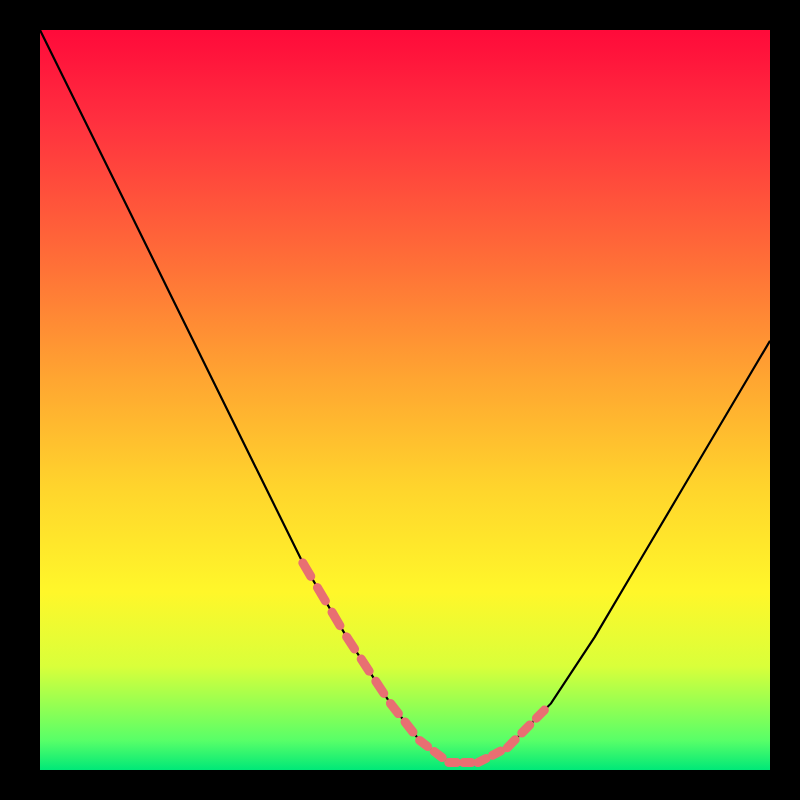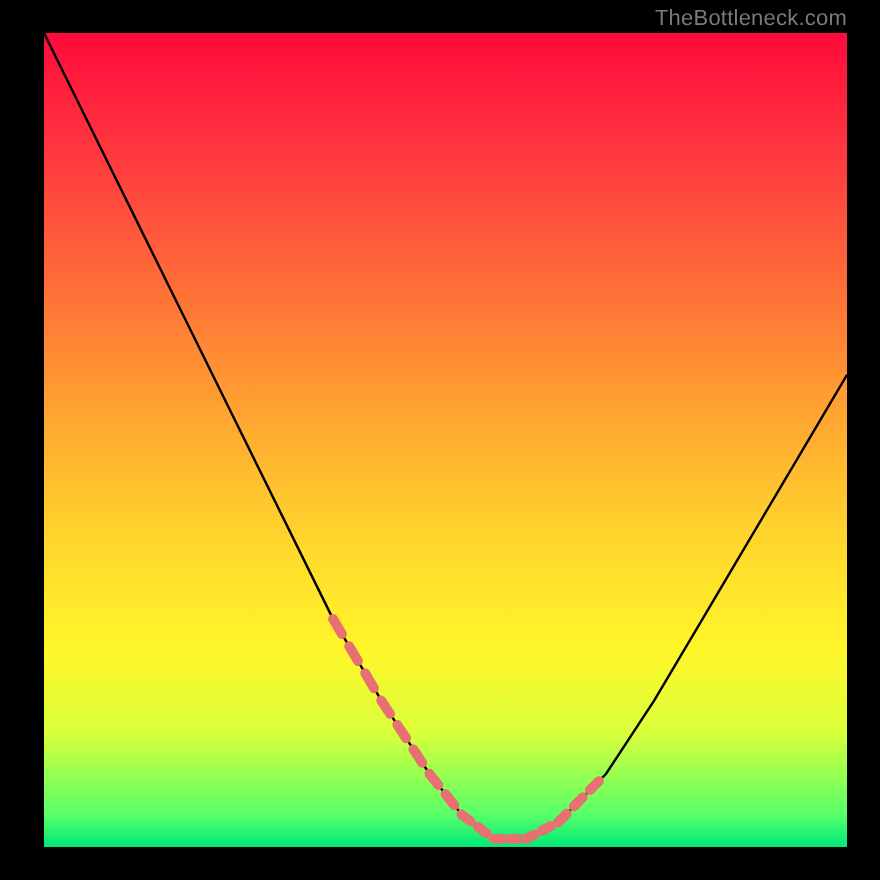--- a/index.html
+++ b/index.html
@@ -55,21 +55,20 @@
     top: 0;
     width: 730px;
     height: 740px;
   }
 </style>
 </head>
 <body>
 
 <div class="frame">
 
-  <div class="attribution">TheBottleneck.com</div>
 
   <div class="plot-area">
     <svg class="curve" viewBox="0 0 730 740" preserveAspectRatio="none">
       <path d="M0.0 0.0 L43.8 88.8 L87.6 177.6 L131.4 266.4 L175.2 355.2 L219.0 444.0 L262.8 532.8 L306.6 606.8 L350.4 673.4 L379.6 710.4 L408.8 732.6 L438.0 732.6 L467.2 717.8 L511.0 673.4 L554.8 606.8 L598.6 532.8 L642.4 458.8 L686.2 384.8 L730.0 310.8" fill="none" stroke="#000000" stroke-width="2.2"></path>
 
       <g>
           <line x1="262.8" y1="532.8" x2="270.8" y2="546.4" stroke="#e86f72" stroke-width="9" stroke-linecap="round"></line>
           <line x1="277.4" y1="557.5" x2="285.4" y2="571.0" stroke="#e86f72" stroke-width="9" stroke-linecap="round"></line>
           <line x1="292.0" y1="582.1" x2="300.0" y2="595.7" stroke="#e86f72" stroke-width="9" stroke-linecap="round"></line>
           <line x1="306.6" y1="606.8" x2="314.6" y2="619.0" stroke="#e86f72" stroke-width="9" stroke-linecap="round"></line>

